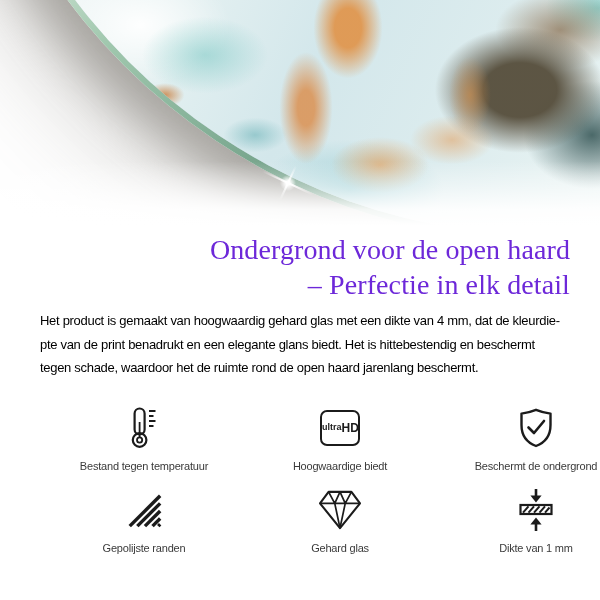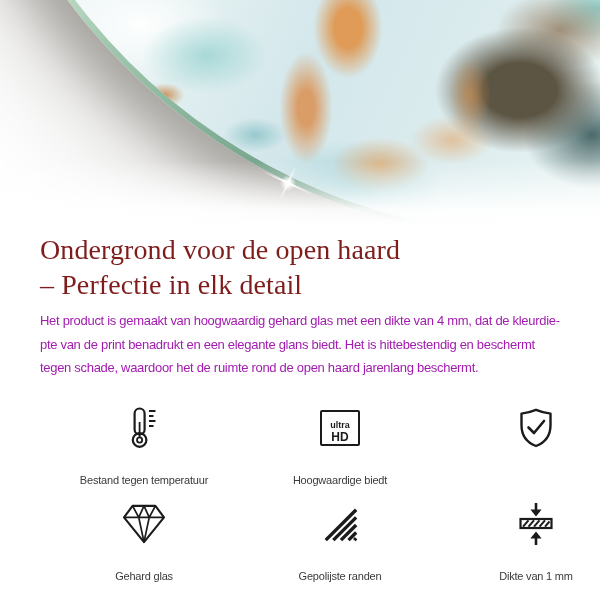--- a/index.html
+++ b/index.html
@@ -59,42 +59,42 @@
   }
   .sparkle .core{
     position:absolute;left:20px;top:20px;width:16px;height:16px;border-radius:50%;
     background:radial-gradient(circle, rgba(255,255,255,.98) 0 18%, rgba(255,255,255,.5) 45%, rgba(255,255,255,0) 72%);
   }
 
   
   .content{padding:0 30px 0 40px;}
   h1.title{
     margin:0;font-family:"Liberation Serif","DejaVu Serif",serif;font-weight:400;
-    font-size:28px;line-height:35px;color:#7f1d1d;white-space:pre;letter-spacing:.1px;
+    font-size:28px;line-height:35px;color:#6d28d9;white-space:pre;letter-spacing:.1px;text-align:right;
   }
   p.description{
-    margin:7px 0 0 0;font-size:13px;line-height:23.5px;color:#a21caf;
+    margin:7px 0 0 0;font-size:13px;line-height:23.5px;color:#000000;
     white-space:pre;letter-spacing:-0.3px;
   }
 
   
   .features{
     margin:26px 0 0 6px;width:588px;display:grid;
     grid-template-columns:repeat(3,196px);row-gap:15px;
   }
   .feature{display:flex;flex-direction:column;align-items:center;}
   .icon-box{height:44px;display:flex;align-items:center;justify-content:center;}
   .feature-label{
-    margin-top:23px;font-size:11px;line-height:14px;color:#3a3a3a;letter-spacing:-0.2px;text-align:center;
+    margin-top:9px;font-size:11px;line-height:14px;color:#3a3a3a;letter-spacing:-0.2px;text-align:center;
   }
   .icon-stroke{stroke:#1b1b1b;fill:none;}
   .icon-fill{fill:#1b1b1b;stroke:none;}
   .hd-badge{
-    width:36px;height:32px;border:2.4px solid #1b1b1b;border-radius:2px;
-    display:flex;flex-direction:column;align-items:center;justify-content:flex-end;color:#1b1b1b;
+    width:36px;height:32px;border:2.4px solid #1b1b1b;border-radius:7px;
+    display:flex;flex-direction:row;align-items:center;justify-content:space-between;color:#1b1b1b;
   }
   .hd-badge .hd-top{font-size:9px;line-height:9px;font-weight:700;letter-spacing:0;}
   .hd-badge .hd-bottom{font-size:12px;line-height:14px;font-weight:700;letter-spacing:0;}
 </style>
 </head>
 <body>
 
 <div class="page">
 
   <div class="hero">
@@ -146,43 +146,44 @@
         <span class="feature-label">Hoogwaardige biedt</span>
       </div>
 
       <div class="feature">
         <div class="icon-box">
           <svg width="38" height="42" viewBox="0 0 38 42">
             <path class="icon-stroke" stroke-width="2.4" stroke-linejoin="round" d="M19 2.8 C24 4.8 29 6 33.5 6.6 L33.5 18 C33.5 28.6 28 35.6 19 39 C10 35.6 4.5 28.6 4.5 18 L4.5 6.6 C9 6 14 4.8 19 2.8 Z"></path>
             <path class="icon-stroke" stroke-width="2.6" stroke-linecap="round" stroke-linejoin="round" d="M11.5 20.5 L17 26 L27 14"></path>
           </svg>
         </div>
-      </div>
-
-      <div class="feature">
-        <div class="icon-box">
-          <svg width="46" height="40" viewBox="0 0 46 42">
-            <path class="icon-stroke" stroke-width="2.2" stroke-linejoin="round" d="M11 2 L35 2 L44 14 L23 40 L2 14 Z"></path>
-            <path class="icon-stroke" stroke-width="1.8" stroke-linejoin="round" d="M2 14 L44 14 M11 2 L17.5 14 L23 2 L28.5 14 L35 2 M17.5 14 L23 40 M28.5 14 L23 40"></path>
-          </svg>
-        </div>
-        <span class="feature-label">Gehard glas</span>
+        <span class="feature-label">Beschermt de ondergrond</span>
       </div>
 
       <div class="feature">
         <div class="icon-box">
           <svg width="38" height="38" viewBox="0 0 40 40">
             <line class="icon-stroke" x1="5" y1="37" x2="37" y2="5" stroke-width="3.6"></line>
             <line class="icon-stroke" x1="13" y1="37" x2="37" y2="13" stroke-width="3.6"></line>
             <line class="icon-stroke" x1="21" y1="37" x2="37" y2="21" stroke-width="3.6"></line>
             <line class="icon-stroke" x1="29" y1="37" x2="37" y2="29" stroke-width="3.6"></line>
             <line class="icon-stroke" x1="35" y1="37" x2="37" y2="35" stroke-width="3.6"></line>
           </svg>
         </div>
         <span class="feature-label">Gepolijste randen</span>
+      </div>
+
+      <div class="feature">
+        <div class="icon-box">
+          <svg width="46" height="40" viewBox="0 0 46 42">
+            <path class="icon-stroke" stroke-width="2.2" stroke-linejoin="round" d="M11 2 L35 2 L44 14 L23 40 L2 14 Z"></path>
+            <path class="icon-stroke" stroke-width="1.8" stroke-linejoin="round" d="M2 14 L44 14 M11 2 L17.5 14 L23 2 L28.5 14 L35 2 M17.5 14 L23 40 M28.5 14 L23 40"></path>
+          </svg>
+        </div>
+        <span class="feature-label">Gehard glas</span>
       </div>
 
       <div class="feature">
         <div class="icon-box">
           <svg width="36" height="44" viewBox="0 0 36 44">
             <line class="icon-stroke" x1="18" y1="1" x2="18" y2="8.5" stroke-width="2.6"></line>
             <polygon class="icon-fill" points="12.4,7.5 23.6,7.5 18,14.5"></polygon>
             <rect class="icon-stroke" x="2.5" y="17" width="31" height="9" stroke-width="2.2"></rect>
             <line class="icon-stroke" x1="5" y1="24.6" x2="10.5" y2="18.4" stroke-width="2"></line>
             <line class="icon-stroke" x1="10.5" y1="24.6" x2="16" y2="18.4" stroke-width="2"></line>

